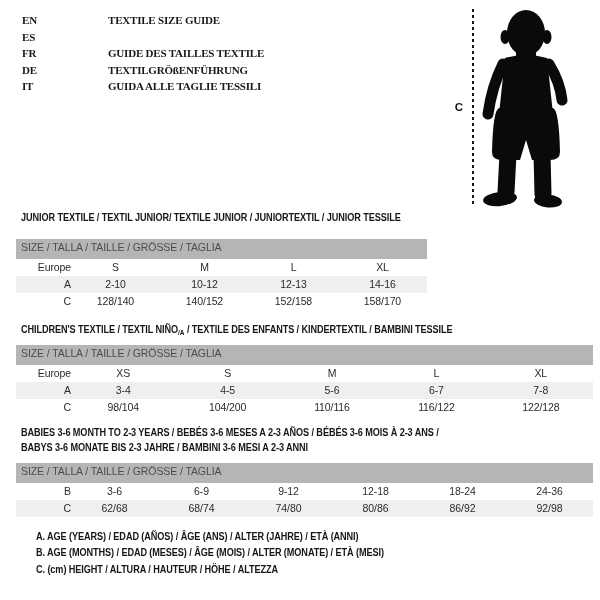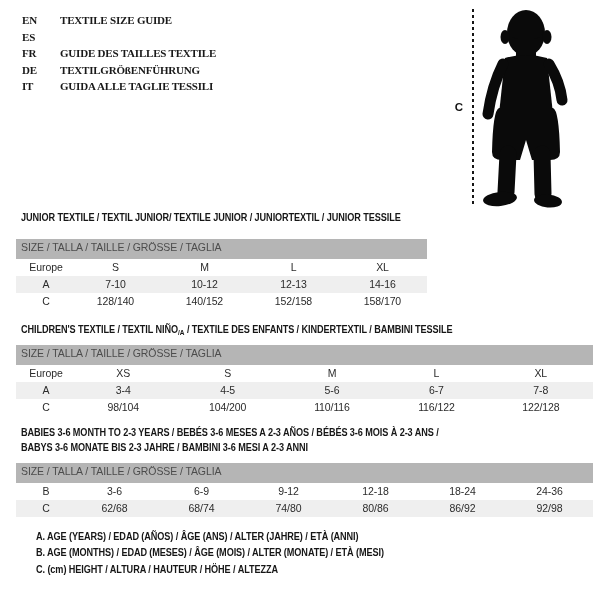--- a/index.html
+++ b/index.html
@@ -7,42 +7,42 @@
   #canvas {
     position:relative; width:600px; height:600px; background:#ffffff;
     font-family:"Liberation Sans", sans-serif; overflow:hidden;
     -webkit-font-smoothing:antialiased;
   }
   
   .langs { position:absolute; left:22px; top:12px;font-family:Liberation Serif, serif; }
   .lang-row { display:flex; height:16.6px; line-height:16.6px;
     font-size:11px; font-weight:bold; color:#191919; letter-spacing:-0.2px; }
   .lang-code { width:38px; }
-  .lang-title { white-space:nowrap; }
+  .lang-title { white-space:nowrap;margin-left:48px; }
   
   .measure-line { position:absolute; left:472px; top:9px; width:2px; height:198px;
     background:repeating-linear-gradient(to bottom, #161616 0 3px, transparent 3px 6px); }
   .figure-label { position:absolute; left:450px; top:101px; width:18px; text-align:center;
     font-size:11.5px; font-weight:bold; color:#141414; }
   .figure-svg { position:absolute; left:480px; top:4px; }
   
   .tbl-title { position:absolute; left:21px; font-size:10.5px; font-weight:bold; color:#161616;
     white-space:nowrap; transform:scaleX(0.87); transform-origin:0 0; letter-spacing:-0.1px;
     line-height:15px; }
   .subs { font-size:7.5px; vertical-align:-2px; font-weight:bold; }
   .size-table { position:absolute; left:16px; }
   .tbar { height:20px; line-height:16px; background:#b5b5b5; color:#4c4c4c;
     font-size:10.5px; padding-left:5px; letter-spacing:-0.1px; }
   .trow { display:grid; height:17px; line-height:17px; font-size:10.5px; color:#2b2b2b;
     letter-spacing:-0.1px; }
   .t1 .trow { grid-template-columns:55px repeat(4, 1fr); }
   .t2 .trow { grid-template-columns:55px repeat(5, 1fr); }
   .t3 .trow { grid-template-columns:55px repeat(6, 1fr); }
   .cell { text-align:center; }
-  .rlabel { text-align:center; padding-left:5px; }
+  .rlabel { text-align:right; padding-left:5px; }
   .shaded { background:#efefef; }
   
   .footnotes { position:absolute; left:18px; top:528px;margin-left:18px; }
   .footnote { font-size:10.5px; font-weight:bold; color:#161616; line-height:16.3px;
     white-space:nowrap; transform:scaleX(0.87); transform-origin:0 0; letter-spacing:-0.1px; }
 </style>
 </head>
 <body>
 
 <div id="canvas">
@@ -94,21 +94,21 @@
     <div class="tbar">SIZE / TALLA / TAILLE / GRÖSSE / TAGLIA</div>
     <div class="trow">
       <span class="rlabel">Europe</span>
       <span class="cell">S</span>
       <span class="cell">M</span>
       <span class="cell">L</span>
       <span class="cell">XL</span>
     </div>
     <div class="trow shaded">
       <span class="rlabel">A</span>
-      <span class="cell">7-10</span>
+      <span class="cell">2-10</span>
       <span class="cell">10-12</span>
       <span class="cell">12-13</span>
       <span class="cell">14-16</span>
     </div>
     <div class="trow">
       <span class="rlabel">C</span>
       <span class="cell">128/140</span>
       <span class="cell">140/152</span>
       <span class="cell">152/158</span>
       <span class="cell">158/170</span>

